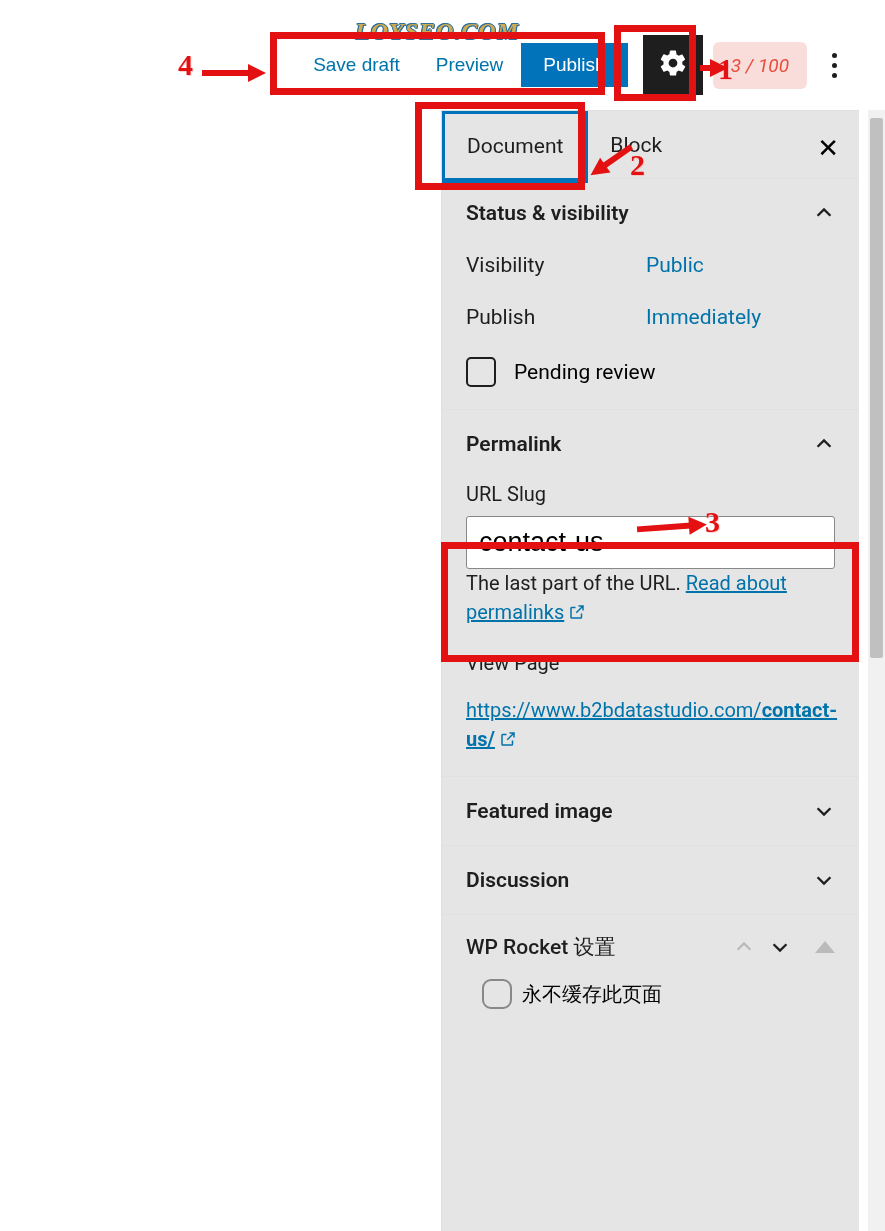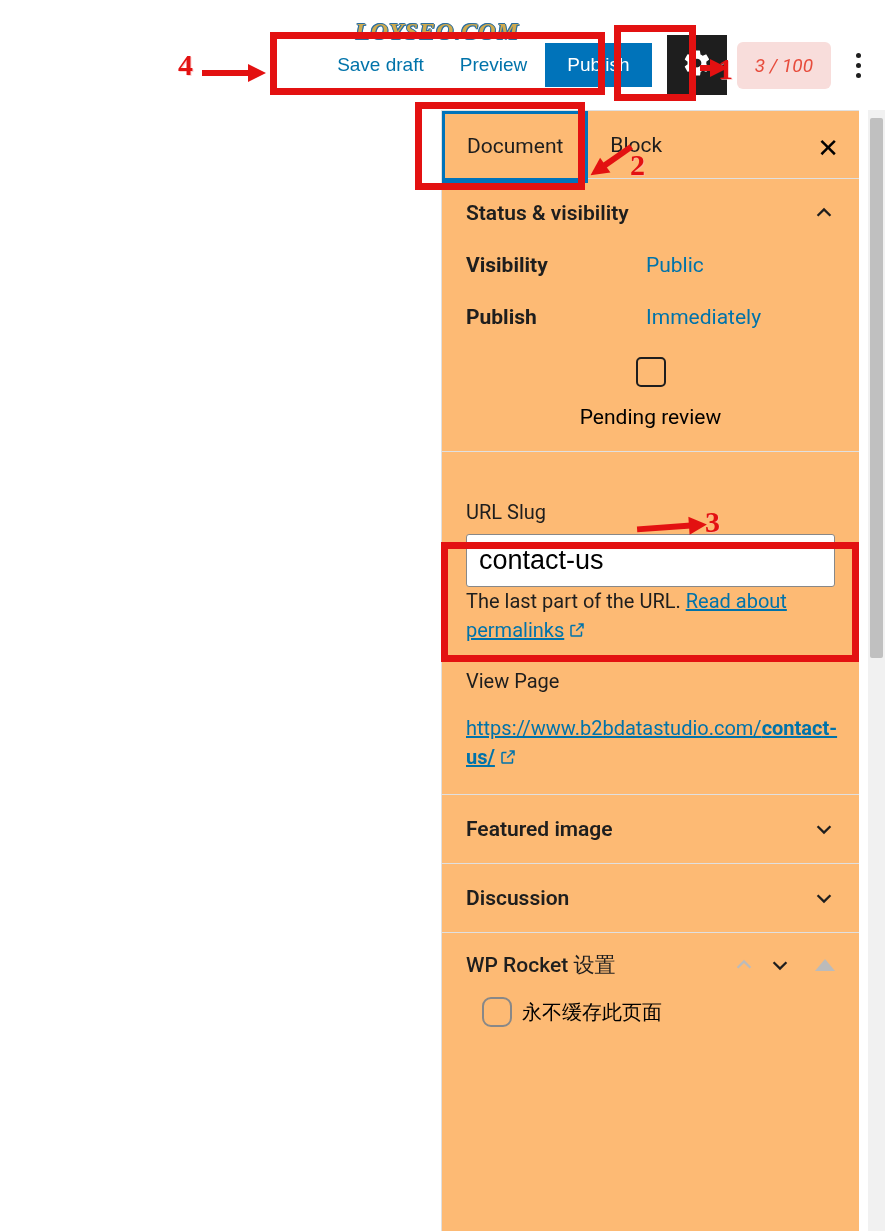--- a/index.html
+++ b/index.html
@@ -15,21 +15,21 @@
   
   .top-toolbar {
     position: absolute;
     top: 35px;
     left: 0;
     right: 0;
     height: 60px;
     display: flex;
     align-items: center;
     justify-content: flex-end;
-    padding-right: 12px;
+    padding-right: 36px;
   }
   .btn-group {
     display: flex;
     align-items: stretch;
     height: 44px;
   }
   .btn {
     font-size: 19px;
     padding: 0 18px;
     display: flex;
@@ -128,21 +128,21 @@
 
   
   .sidebar {
     position: absolute;
     top: 110px;
     left: 441px;
     width: 418px;
     bottom: 0;
     border-left: 1px solid #e0e0e0;
     border-top: 1px solid #e0e0e0;
-    background: #fdba74;
+    background: #e5e5e5;
     overflow: hidden;
   }
   .tabs {
     display: flex;
     align-items: center;
     height: 68px;
     position: relative;
     border-bottom: 1px solid #e0e0e0;
   }
   .tab {
@@ -175,29 +175,28 @@
     align-items: center;
     cursor: pointer;
     gap: 44px;
   }
   .panel-title { font-size: 21px; font-weight: 600; color: #1e1e1e; }
   .chev { width: 22px; height: 22px; }
   .chev svg { width: 100%; height: 100%; fill: none; stroke: #1e1e1e; stroke-width: 2.5; }
 
   .status-body { margin-top: 28px; }
   .row { display: flex; margin-bottom: 28px; font-size: 21px; }
-  .row .label { width: 180px; color: #1e1e1e; font-weight: bold; }
+  .row .label { width: 180px; color: #1e1e1e; }
   .row .val { color: #0073aa; cursor: pointer; }
   .pending {
     display: flex;
     align-items: center;
     gap: 18px;
     font-size: 21px;
     margin-top: 1px;
-    flex-direction: column;
   }
   .chk {
     width: 30px; height: 30px;
     border: 2px solid #1e1e1e;
     border-radius: 5px;
     cursor: pointer;
   }
   .chk.rounded { border-radius: 9px; border-color: #888; }
 
   .perma-body { margin-top: 26px; }
@@ -353,20 +352,26 @@
         <div class="val">Immediately</div>
       </div>
       <div class="pending">
         <div class="chk"></div>
         <div>Pending review</div>
       </div>
     </div>
   </div>
 
   <div class="panel">
+    <div class="panel-head">
+      <div class="panel-title">Permalink</div>
+      <div class="chev"><svg viewBox="0 0 24 24">
+            <polyline points="5,15 12,8 19,15"></polyline>
+          </svg></div>
+    </div>
     <div class="perma-body">
       <div class="field-label">URL Slug</div>
       <input class="text-input" value="contact-us" style="">
       <div class="help">
         <span>The last part of the URL. </span><a href="#">Read about permalinks</a><span class="ext-ic"><svg viewBox="0 0 24 24">
               <path d="M14 4h6v6M20 4l-9 9M18 14v5a1 1 0 0 1-1 1H5a1 1 0 0 1-1-1V7a1 1 0 0 1 1-1h5"></path>
             </svg></span>
       </div>
       <div class="help" style="margin-top:22px;">View Page</div>
       <div class="help" style="margin-top:18px;">

